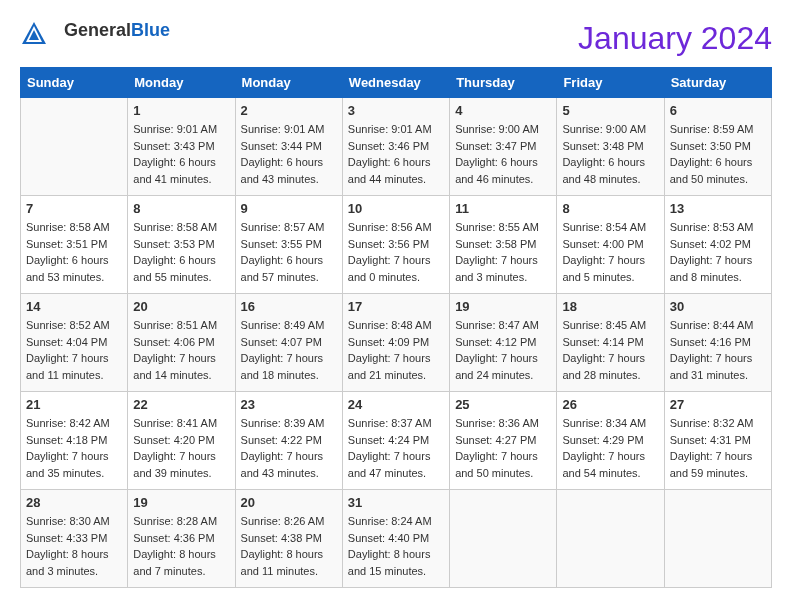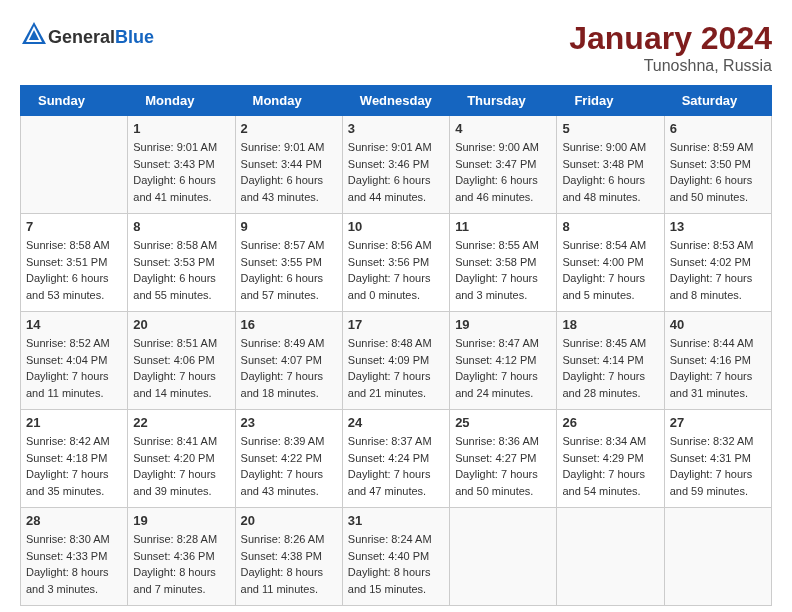--- a/index.html
+++ b/index.html
@@ -11,60 +11,60 @@
       padding: 20px;
     }
     .header {
       display: flex;
       justify-content: space-between;
       align-items: flex-start;
       margin-bottom: 10px;
     }
     .logo {
       display: flex;
-      align-items: flex-end;
-      gap: 0;
+      align-items: flex-start;
+      gap: 16px;
     }
     .logo-text-general {
       font-size: 18px;
       font-weight: bold;
       color: #333;
     }
     .logo-text-blue {
       font-size: 18px;
       font-weight: bold;
       color: #1565c0;
     }
     .logo-icon {
       width: 28px;
       height: 28px;
     }
     .title-block {
       text-align: right;
     }
     .month-title {
       font-size: 32px;
-      font-weight: bold;
-      color: #7f1d1d;
+      font-weight: normal;
+      color: #6d28d9;
     }
     .location {
       font-size: 16px;
       color: #555;
     }
     table {
       width: 100%;
       border-collapse: collapse;
       table-layout: fixed;
     }
     thead tr {
       background-color: #1565c0;
       color: #fff;
     }
     thead th {
-      padding: 7px 17px;
+      padding: 7px 6px;
       font-size: 13px;
       font-weight: bold;
       text-align: left;
       border: 1px solid #1565c0;
     }
     tbody tr {
       vertical-align: top;
     }
     tbody td {
       border: 1px solid #ccc;
@@ -98,21 +98,20 @@
       <polygon points="14,2 26,24 2,24" fill="#1565c0"></polygon>
       <polygon points="14,6 22,22 6,22" fill="#fff"></polygon>
       <polygon points="14,10 19,20 9,20" fill="#1565c0"></polygon>
     </svg>
     <div>
       <span class="logo-text-general">General</span><span class="logo-text-blue">Blue</span>
     </div>
   </div>
   <div class="title-block">
     <div class="month-title">January 2024</div>
-    <div class="location">Tunoshna, Russia</div>
   </div>
 </div>
 
 <table>
   <thead>
     <tr>
       <th>Sunday</th>
       <th>Monday</th>
       <th>Monday</th>
       <th>Wednesday</th>
@@ -198,21 +197,21 @@
         </td>
         <td>
           <span class="day-number">19</span>
           <div class="day-info">Sunrise: 8:47 AM<br>Sunset: 4:12 PM<br>Daylight: 7 hours and 24 minutes.</div>
         </td>
         <td>
           <span class="day-number">18</span>
           <div class="day-info">Sunrise: 8:45 AM<br>Sunset: 4:14 PM<br>Daylight: 7 hours and 28 minutes.</div>
         </td>
         <td>
-          <span class="day-number">40</span>
+          <span class="day-number">30</span>
           <div class="day-info">Sunrise: 8:44 AM<br>Sunset: 4:16 PM<br>Daylight: 7 hours and 31 minutes.</div>
         </td>
       </tr>
       <tr>
         <td>
           <span class="day-number">21</span>
           <div class="day-info">Sunrise: 8:42 AM<br>Sunset: 4:18 PM<br>Daylight: 7 hours and 35 minutes.</div>
         </td>
         <td>
           <span class="day-number">22</span>

